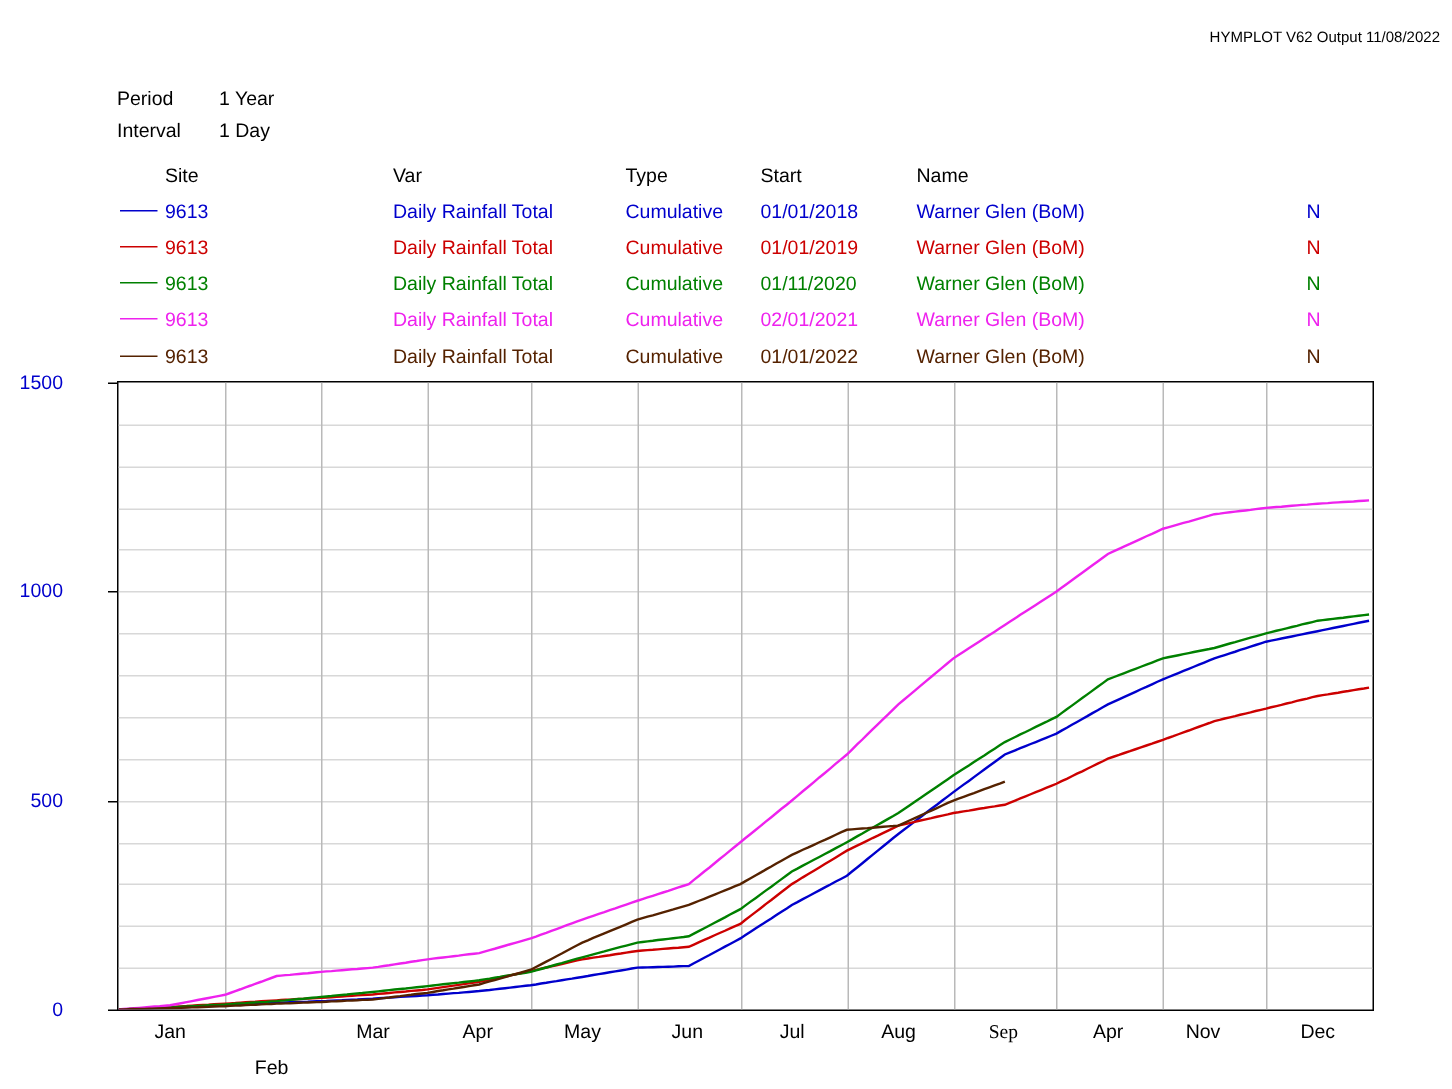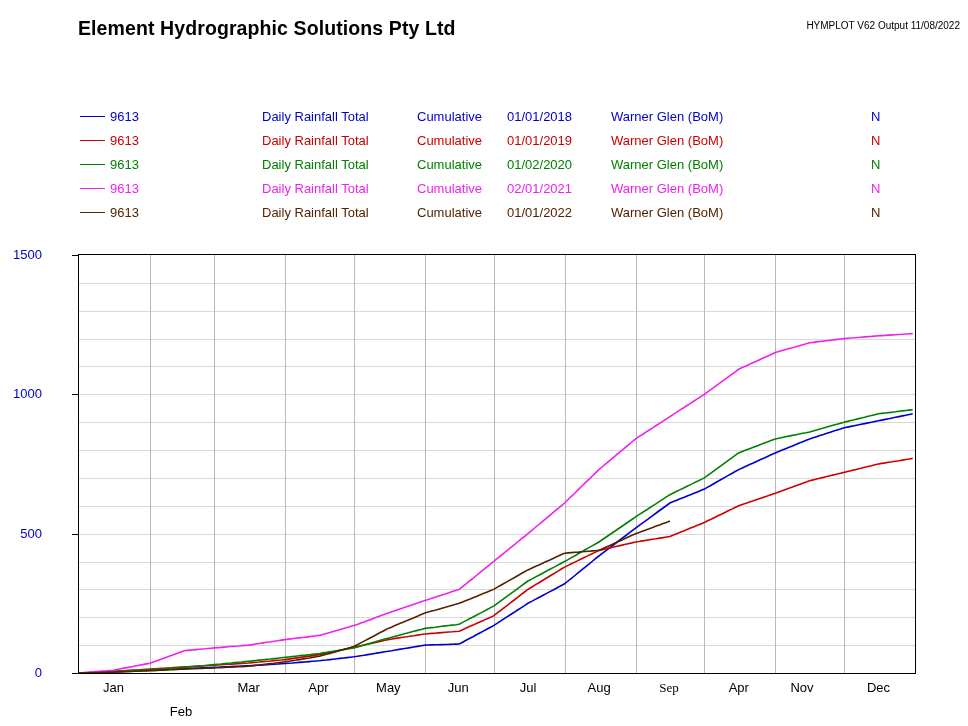--- a/index.html
+++ b/index.html
@@ -132,25 +132,43 @@
     font-size: 13px;
     text-align: center;
     width: 70px;
   }
 </style>
 </head>
 <body>
 
 <div id="page">
 
-  <div class="title">Element Hydrographic Solutions Pty Ltd</div>
   <div class="stamp">HYMPLOT V62  Output 11/08/2022</div>
 
+  <div class="meta">
+    <div class="meta-row">
+      <div class="meta-label">Period</div>
+      <div class="meta-value">1 Year</div>
+    </div>
+    <div class="meta-row">
+      <div class="meta-label">Interval</div>
+      <div class="meta-value">1 Day</div>
+    </div>
+  </div>
 
   <div class="legend">
+    <div class="legend-head">
+      <div class="col-swatch"></div>
+      <div class="col-site">Site</div>
+      <div class="col-var">Var</div>
+      <div class="col-type">Type</div>
+      <div class="col-start">Start</div>
+      <div class="col-name">Name</div>
+      <div class="col-flag"></div>
+    </div>
     <div id="legend-rows">
         <div class="legend-row" style="color: rgb(0, 0, 204);">
           <div class="col-swatch">
             <span class="swatch-line" style="border-top-color: rgb(0, 0, 204);"></span>
           </div>
           <div class="col-site">9613</div>
           <div class="col-var">Daily Rainfall Total</div>
           <div class="col-type">Cumulative</div>
           <div class="col-start">01/01/2018</div>
           <div class="col-name">Warner Glen (BoM)</div>
@@ -167,21 +185,21 @@
           <div class="col-name">Warner Glen (BoM)</div>
           <div class="col-flag">N</div>
         </div>
         <div class="legend-row" style="color: rgb(0, 128, 0);">
           <div class="col-swatch">
             <span class="swatch-line" style="border-top-color: rgb(0, 128, 0);"></span>
           </div>
           <div class="col-site">9613</div>
           <div class="col-var">Daily Rainfall Total</div>
           <div class="col-type">Cumulative</div>
-          <div class="col-start">01/02/2020</div>
+          <div class="col-start">01/11/2020</div>
           <div class="col-name">Warner Glen (BoM)</div>
           <div class="col-flag">N</div>
         </div>
         <div class="legend-row" style="color: rgb(238, 34, 238);">
           <div class="col-swatch">
             <span class="swatch-line" style="border-top-color: rgb(238, 34, 238);"></span>
           </div>
           <div class="col-site">9613</div>
           <div class="col-var">Daily Rainfall Total</div>
           <div class="col-type">Cumulative</div>

